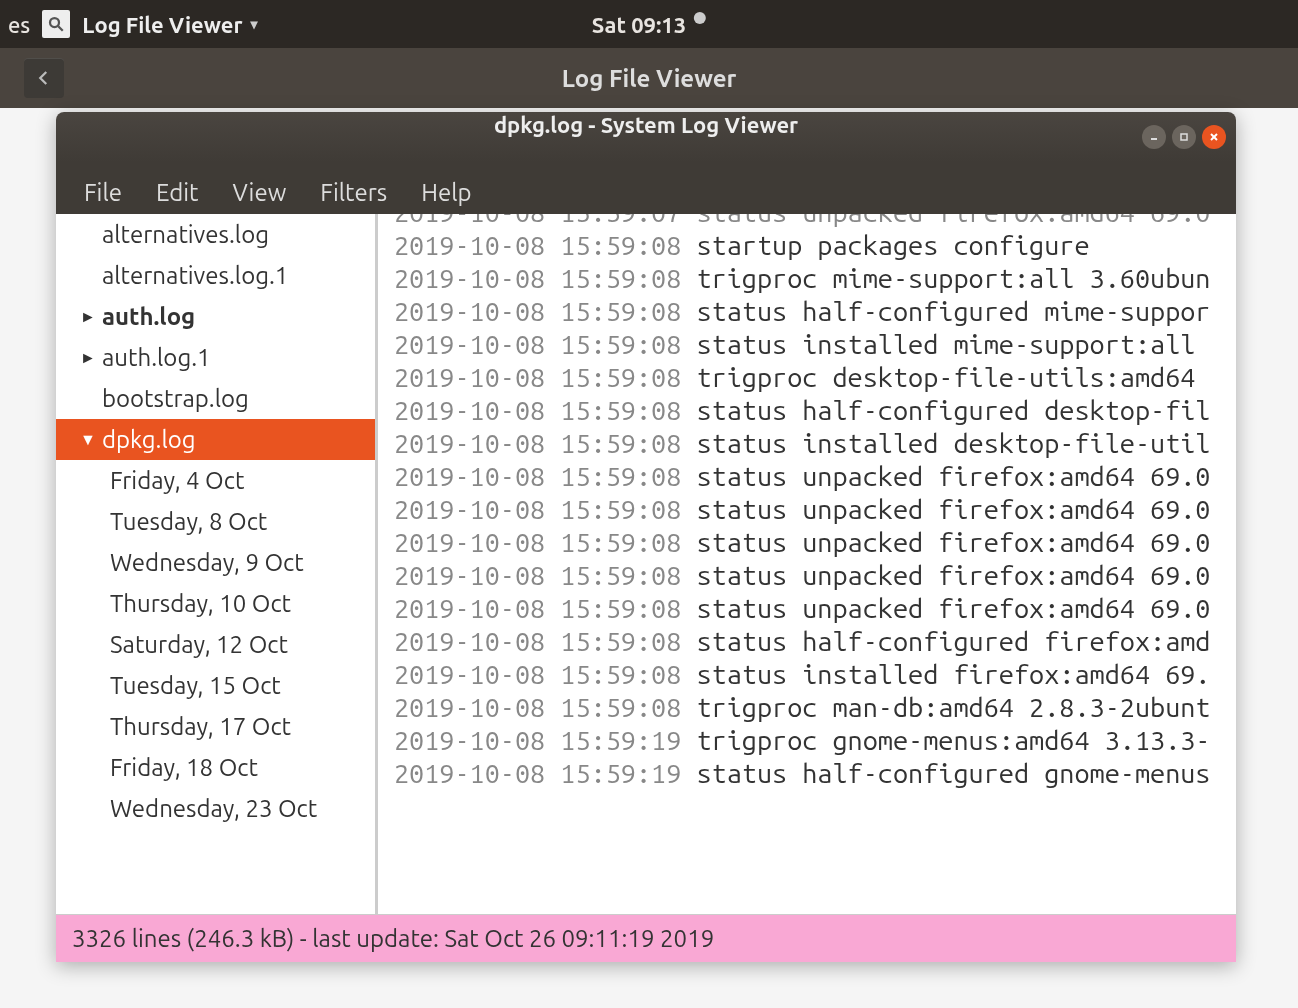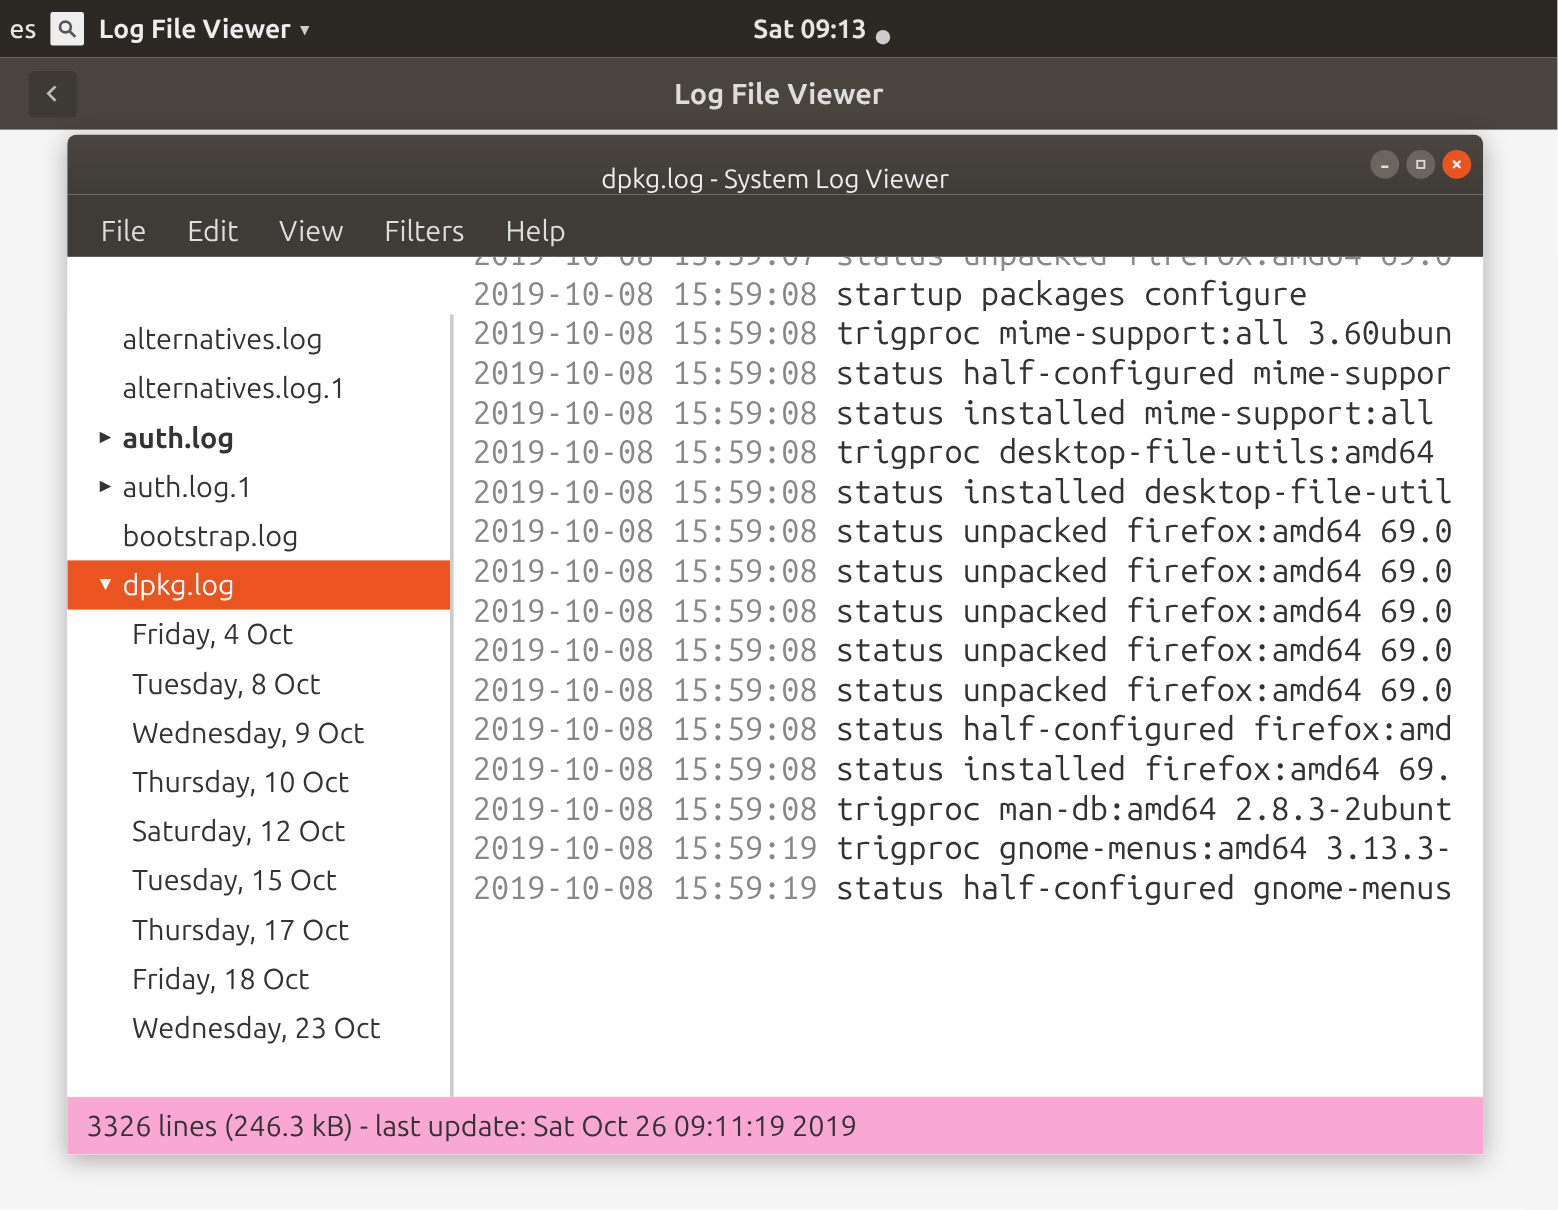--- a/index.html
+++ b/index.html
@@ -25,21 +25,21 @@
 .top-panel .es { font-weight: 500; }
 .top-panel .app-icon {
   width: 28px; height: 28px; background: #eee; border-radius: 2px;
   display: flex; align-items: center; justify-content: center;
   font-size: 18px; color: #444;
 }
 .top-panel .app-title { font-weight: 700; color: #eee; display: flex; align-items: center; gap: 8px;}
 .top-panel .triangle { font-size: 14px; color: #ccc; }
 .top-panel .center {
   position: absolute; left: 50%; transform: translateX(-50%);
-  font-weight: 700; display: flex; align-items: flex-end; gap: 8px; margin-left: 36px;
+  font-weight: 700; display: flex; align-items: flex-start; gap: 8px;
 }
 .top-panel .dot {
   width: 12px; height: 12px; background: #ccc; border-radius: 50%;
   display: inline-block;
 }
 .back-bar {
   background: #4a443e;
   height: 60px;
   display: flex;
   align-items: center;
@@ -60,23 +60,23 @@
   left: 56px; top: 112px;
   width: 1180px;
   background: #fff;
   box-shadow: 0 4px 20px rgba(0,0,0,0.3);
   border-radius: 8px 8px 0 0;
   overflow: hidden;
 }
 .titlebar {
   background: linear-gradient(#4a4540, #3f3b36);
   height: 50px;
-  display: flex; align-items: flex-end; justify-content: center;
-  position: relative;
-  color: #eee; font-size: 22px; font-weight: 400;
+  display: flex; align-items: flex-start; justify-content: center;
+  position: relative;
+  color: #eee; font-size: 22px; font-weight: 700;
 }
 .win-controls {
   position: absolute; right: 10px; top: 50%; transform: translateY(-50%);
   display: flex; gap: 6px;
 }
 .win-btn {
   width: 24px; height: 24px; border-radius: 50%;
   display: flex; align-items: center; justify-content: center;
   font-size: 14px; font-weight: bold;
 }
@@ -96,21 +96,20 @@
 }
 .content {
   display: flex;
   height: 700px;
 }
 .sidebar {
   width: 322px;
   border-right: 3px solid #ccc;
   overflow-y: auto;
   background: #fff;
-  margin-top: 48px;
 }
 .tree-item {
   padding: 7px 12px 7px 24px;
   font-size: 24px;
   color: #333;
   display: flex; align-items: center;
   gap: 8px;
   cursor: pointer;
 }
 .tree-item.bold { font-weight: 700; }
@@ -244,20 +243,21 @@
         <div class="tree-child">Friday, 18 Oct</div>
         <div class="tree-child">Wednesday, 23 Oct</div>
       </div>
     <div class="logview" id="logview">
         <div class="partial" style="margin-top: -18px;">2019-10-08 15:59:07 status unpacked firefox:amd64 69.0</div>
         <div><span class="ts">2019-10-08 15:59:08 </span><span>startup packages configure</span></div>
         <div><span class="ts">2019-10-08 15:59:08 </span><span>trigproc mime-support:all 3.60ubun</span></div>
         <div><span class="ts">2019-10-08 15:59:08 </span><span>status half-configured mime-suppor</span></div>
         <div><span class="ts">2019-10-08 15:59:08 </span><span>status installed mime-support:all </span></div>
         <div><span class="ts">2019-10-08 15:59:08 </span><span>trigproc desktop-file-utils:amd64 </span></div>
+        <div><span class="ts">2019-10-08 15:59:08 </span><span>status half-configured desktop-fil</span></div>
         <div><span class="ts">2019-10-08 15:59:08 </span><span>status installed desktop-file-util</span></div>
         <div><span class="ts">2019-10-08 15:59:08 </span><span>status unpacked firefox:amd64 69.0</span></div>
         <div><span class="ts">2019-10-08 15:59:08 </span><span>status unpacked firefox:amd64 69.0</span></div>
         <div><span class="ts">2019-10-08 15:59:08 </span><span>status unpacked firefox:amd64 69.0</span></div>
         <div><span class="ts">2019-10-08 15:59:08 </span><span>status unpacked firefox:amd64 69.0</span></div>
         <div><span class="ts">2019-10-08 15:59:08 </span><span>status unpacked firefox:amd64 69.0</span></div>
         <div><span class="ts">2019-10-08 15:59:08 </span><span>status half-configured firefox:amd</span></div>
         <div><span class="ts">2019-10-08 15:59:08 </span><span>status installed firefox:amd64 69.</span></div>
         <div><span class="ts">2019-10-08 15:59:08 </span><span>trigproc man-db:amd64 2.8.3-2ubunt</span></div>
         <div><span class="ts">2019-10-08 15:59:19 </span><span>trigproc gnome-menus:amd64 3.13.3-</span></div>

